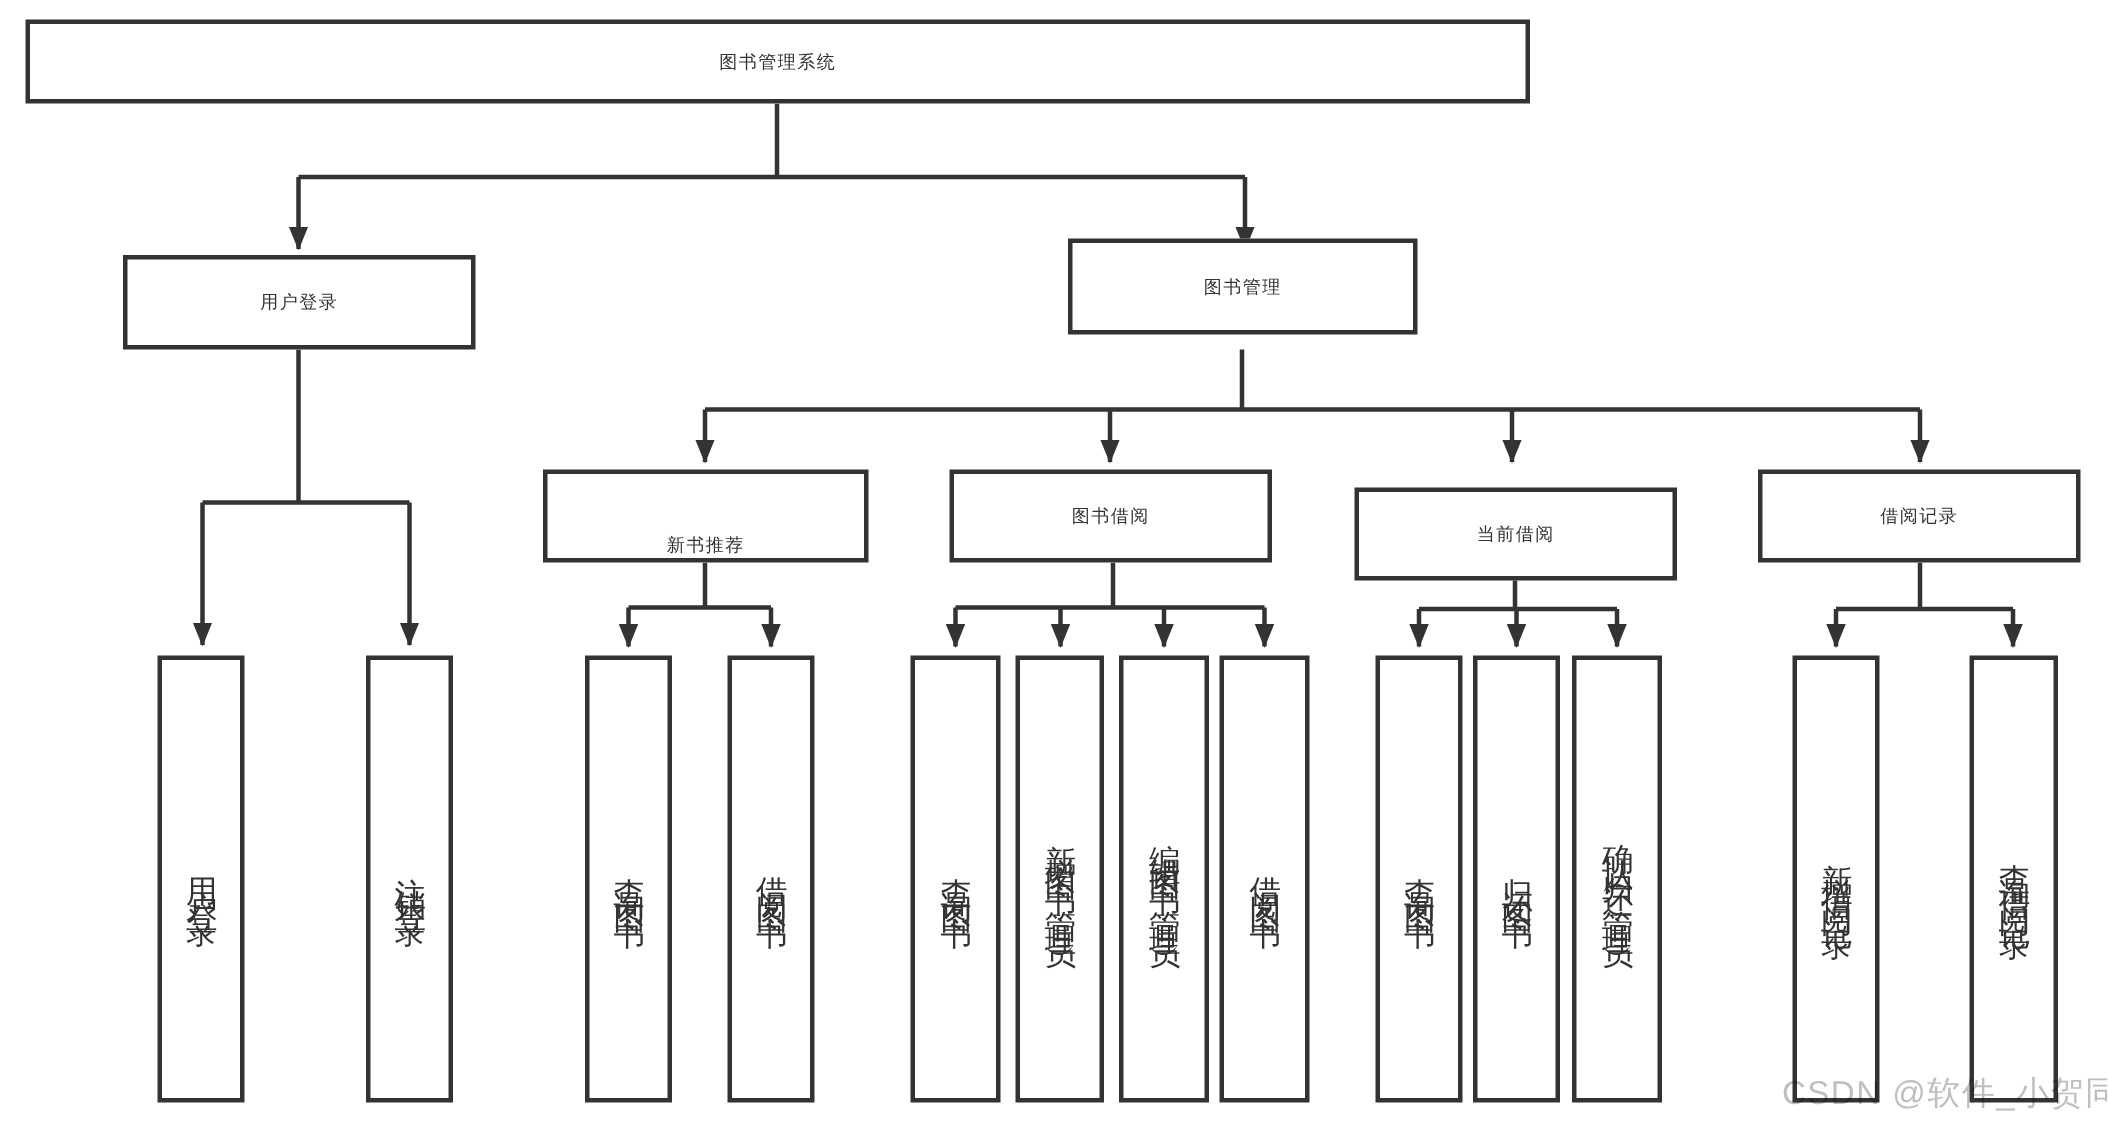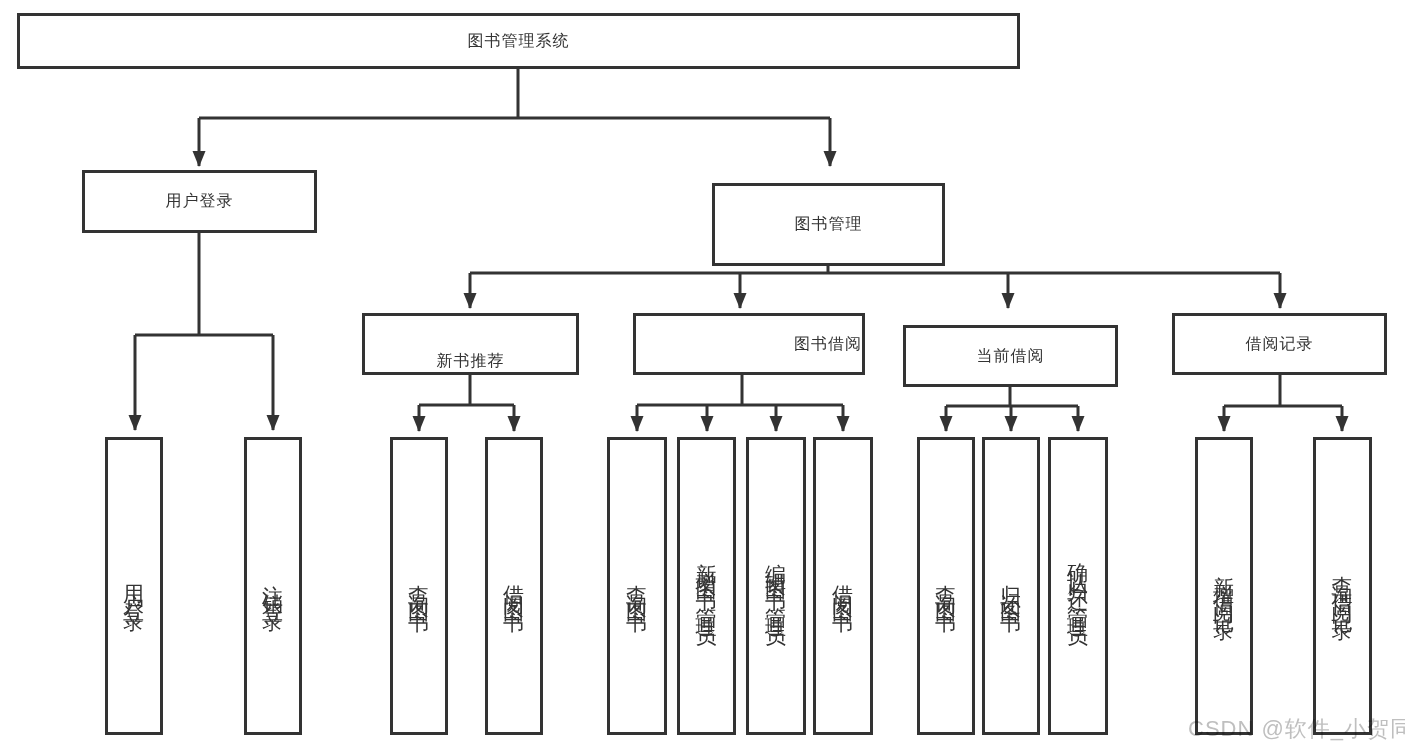--- a/index.html
+++ b/index.html
@@ -25,21 +25,21 @@
     position: absolute;
     box-sizing: border-box;
     border: 3px solid #333333;
     background: #ffffff;
     display: flex;
     align-items: center;
     justify-content: center;
     z-index: 2;
   }
   .hbox span {
-    font-size: 16px;
+    font-size: 12px;
     color: #333333;
     letter-spacing: 1px;
     white-space: nowrap;
   }
   .vbox {
     position: absolute;
     box-sizing: border-box;
     border: 3px solid #333333;
     background: #ffffff;
     display: flex;
@@ -116,28 +116,28 @@
     <path d="M1342,406 V431" stroke="#333333" stroke-width="3" fill="none" marker-end="url(#arrow)"></path>
   </svg>
 
   <div class="hbox" style="left:17px; top:13px; width:1003px; height:56px;">
     <span>图书管理系统</span>
   </div>
 
   <div class="hbox" style="left:82px; top:170px; width:235px; height:63px;">
     <span>用户登录</span>
   </div>
-  <div class="hbox" style="left:712px; top:183px; width:233px; height:83px;align-items:center;">
+  <div class="hbox" style="left:712px; top:159px; width:233px; height:64px;align-items:center;">
     <span>图书管理</span>
   </div>
 
   <div class="hbox" style="left:362px; top:313px; width:217px; height:62px;align-items:flex-end;">
     <span>新书推荐</span>
   </div>
-  <div class="hbox" style="left:633px; top:313px; width:232px; height:62px;justify-content:flex-end;">
+  <div class="hbox" style="left:633px; top:313px; width:215px; height:62px;">
     <span>图书借阅</span>
   </div>
   <div class="hbox" style="left:903px; top:313px; width:215px; height:62px;margin-top:12px;">
     <span>当前借阅</span>
   </div>
   <div class="hbox" style="left:1172px; top:313px; width:215px; height:62px;">
     <span>借阅记录</span>
   </div>
 
   <div class="vbox" style="left:105px; width:58px;">

